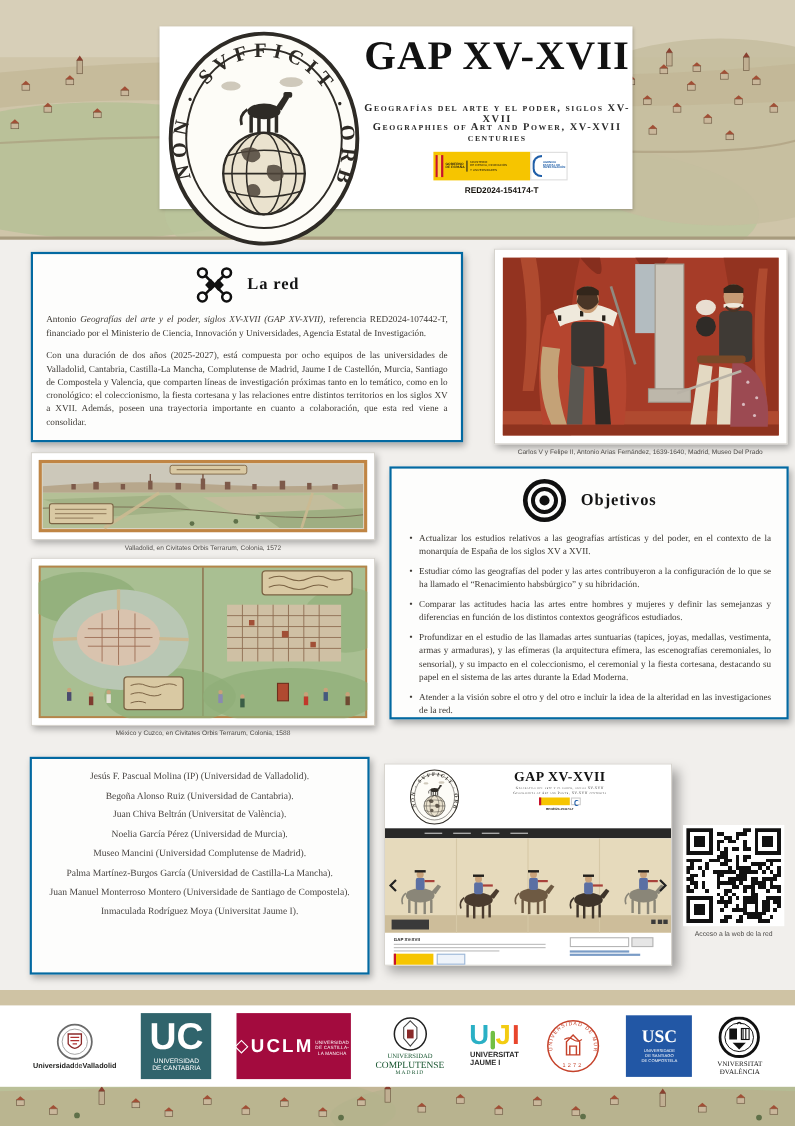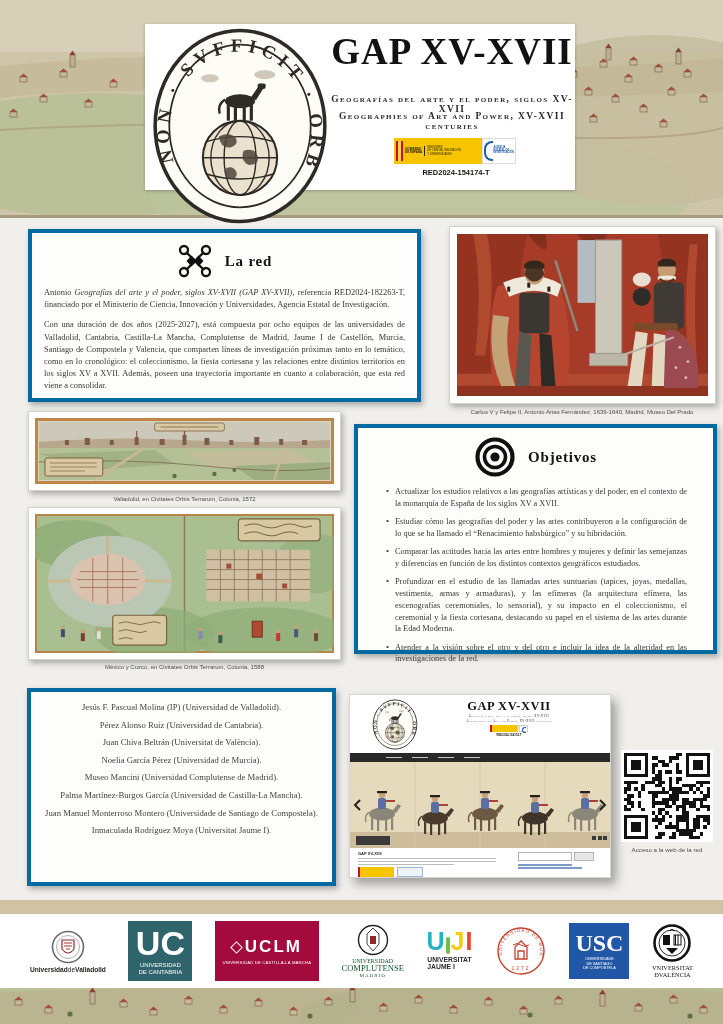--- a/index.html
+++ b/index.html
@@ -27,23 +27,23 @@
   .f-red{background:#c8102e;} .f-yel{background:#ffd34d;}
   .gov-txt{font-family:"Liberation Sans",sans-serif;font-size:3px;line-height:1.15;color:#201c10;white-space:pre-line;font-weight:bold;}
   .gov-txt.min{font-weight:normal;font-size:2.7px;border-left:.5px solid #20201c;padding-left:2px;}
   .gov-aei{width:34px;height:26px;background:#fff;border:.5px solid #ddd;display:flex;align-items:center;gap:1px;padding:0 1px;box-sizing:border-box;}
   .aei-mark{width:9px;height:16px;border:2.2px solid #1f5ea8;border-right:none;border-radius:8px 0 0 8px;}
   .aei-txt{font-family:"Liberation Sans",sans-serif;font-size:2.6px;line-height:1.15;color:#1f5ea8;white-space:pre-line;font-weight:bold;}
   .badge{left:394px;top:168px;width:124px;text-align:center;z-index:2;font-family:"Liberation Sans",sans-serif;
          font-size:7.5px;font-weight:bold;color:#15120d;}
 
   
-  .card{background:#fdfdfc;border:4px solid #0369a1;box-shadow:2px 3px 6px rgba(0,0,0,.3);z-index:1;box-sizing:border-box;}
+  .card{background:#fdfdfc;border:2px solid #0369a1;box-shadow:2px 3px 6px rgba(0,0,0,.3);z-index:1;box-sizing:border-box;}
   .card-lared{left:28px;top:229px;width:393px;height:173px;padding:6px 12px;}
-  .card-obj{left:354px;top:424px;width:363px;height:230px;padding:4px 26px;}
+  .card-obj{left:354px;top:424px;width:363px;height:230px;padding:4px 14px;}
   .card-part{left:27px;top:688px;width:309px;height:198px;padding:6px 8px;}
   .card-head{display:flex;align-items:center;justify-content:center;gap:12px;margin:4px 0 8px;}
   .card-head .ttl{font-size:15px;font-weight:bold;letter-spacing:.8px;color:#141414;}
   .bodytxt{font-size:8.4px;line-height:1.45;text-align:justify;color:#3c3833;margin:0 0 8px;}
   .obj-list{list-style:none;margin:6px 0 0;padding:0;}
   .obj-list li{position:relative;padding-left:11px;margin-bottom:6.5px;font-size:8.3px;line-height:1.42;text-align:justify;color:#3c3833;}
   .obj-list li::before{content:"•";position:absolute;left:2px;top:-1px;font-size:9px;}
   .part-list{list-style:none;margin:4px 0 0;padding:0;text-align:center;}
   .part-list li{font-size:8.7px;color:#474340;margin-bottom:7.6px;}
 
@@ -94,32 +94,32 @@
   .logo-strip{left:0;top:914px;width:723px;height:74px;background:#fff;z-index:1;
               display:flex;align-items:center;justify-content:space-between;padding:0 30px;box-sizing:border-box;
               font-family:"Liberation Sans",sans-serif;}
   .lg{text-align:center;}
   .lg .seal-sm{margin:0 auto 2px;}
   .uva-txt{font-size:6.6px;font-weight:bold;color:#1c1c1a;}
   .uva-txt .lt{font-weight:normal;}
   .box-uc{width:64px;height:60px;background:#30646c;color:#fff;display:flex;flex-direction:column;align-items:center;justify-content:center;}
   .box-uc .big{font-size:34px;font-weight:bold;line-height:1;}
   .box-uc .sm{font-size:6px;line-height:1.2;margin-top:2px;}
-  .box-uclm{width:104px;height:60px;background:#a30b3e;color:#fff;display:flex;flex-direction:column;align-items:center;justify-content:center;}
+  .box-uclm{width:104px;height:60px;background:#a30b3e;color:#fff;display:flex;align-items:center;justify-content:center;}
   .uclm-row{display:flex;align-items:center;gap:4px;}
   .uclm-d{width:7px;height:7px;border:1.4px solid #fff;transform:rotate(45deg);}
   .uclm-abbr{font-size:17px;font-weight:bold;letter-spacing:2px;}
   .box-uclm .sm{font-size:4.2px;margin-top:3px;letter-spacing:.2px;}
   .ucm-txt{font-family:"Liberation Serif",serif;color:#14532d;line-height:1.05;}
   .ucm-txt .l1{font-size:6px;} .ucm-txt .l2{font-size:8.6px;} .ucm-txt .l3{font-size:5px;letter-spacing:1px;}
   .uji-letters{font-size:25px;font-weight:bold;line-height:1;display:flex;align-items:flex-end;justify-content:center;gap:1px;}
   .uji-g{display:inline-block;width:4px;height:17px;background:#71bf44;border-radius:2px;}
   .uji-txt{font-size:6.8px;font-weight:bold;color:#2b2b2b;line-height:1.1;margin-top:2px;text-align:left;display:inline-block;}
   .box-usc{width:60px;height:56px;background:#2257a5;color:#fff;display:flex;flex-direction:column;align-items:center;justify-content:center;font-family:"Liberation Serif",serif;}
-  .box-usc .big{font-size:24px;font-weight:bold;line-height:1;}
+  .box-usc .big{font-size:16px;font-weight:bold;line-height:1;}
   .box-usc .sm{font-family:"Liberation Sans",sans-serif;font-size:3.8px;line-height:1.25;margin-top:2px;white-space:pre-line;}
   .uv-txt{font-family:"Liberation Serif",serif;font-size:6.4px;color:#141414;line-height:1.15;}
 </style>
 </head>
 <body>
 
 <div id="poster">
 
   <div class="abs band-top">
     <svg width="723" height="218" viewBox="0 0 723 218" preserveAspectRatio="none">
@@ -284,21 +284,21 @@
           <circle cx="7" cy="7" r="4"></circle>
             <circle cx="29" cy="7" r="4"></circle>
           <circle cx="7" cy="29" r="4"></circle>
             <circle cx="29" cy="29" r="4"></circle>
         </g>
         <path d="M14.5 12.5 L20 18 L14.5 23.5 L9.5 18 Z" fill="#101010"></path>
         <path d="M21.5 12.5 L26.5 18 L21.5 23.5 L16.5 18 Z" fill="#101010"></path>
       </svg>
       <span class="ttl">La red</span>
     </div>
-    <p class="bodytxt"><span>Antonio </span><i>Geografías del arte y el poder, siglos XV-XVII (GAP XV-XVII)</i><span>, referencia RED2024-182263-T, financiado por el Ministerio de Ciencia, Innovación y Universidades, Agencia Estatal de Investigación.</span></p>
+    <p class="bodytxt"><span>Antonio </span><i>Geografías del arte y el poder, siglos XV-XVII (GAP XV-XVII)</i><span>, referencia RED2024-107442-T, financiado por el Ministerio de Ciencia, Innovación y Universidades, Agencia Estatal de Investigación.</span></p>
     <p class="bodytxt">Con una duración de dos años (2025-2027), está compuesta por ocho equipos de las universidades de Valladolid, Cantabria, Castilla-La Mancha, Complutense de Madrid, Jaume I de Castellón, Murcia, Santiago de Compostela y Valencia, que comparten líneas de investigación próximas tanto en lo temático, como en lo cronológico: el coleccionismo, la fiesta cortesana y las relaciones entre distintos territorios en los siglos XV a XVII. Además, poseen una trayectoria importante en cuanto a colaboración, que esta red viene a consolidar.</p>
   </section>
 
   <figure class="abs fig fig-painting" style="margin:0">
     <svg width="251" height="162" viewBox="0 0 250 160" preserveAspectRatio="none">
       <rect width="250" height="160" fill="#a63c28"></rect>
       <path d="M0 0 H70 Q55 60 62 160 H0 Z" fill="#8c2f1d" opacity=".7"></path>
       <path d="M250 0 H200 Q214 70 206 160 H250 Z" fill="#8c2f1d" opacity=".7"></path>
       <path d="M70 0 Q95 30 88 0 Z M120 0 Q135 26 150 0 Z" fill="#7e2b1b" opacity=".8"></path>
       <path d="M30 0 Q40 50 28 120 L18 120 Q26 50 16 0 Z" fill="#c25a3a" opacity=".6"></path>
@@ -486,21 +486,21 @@
             <rect x="-2" y="-6" width="4" height="8" fill="#6e4a32"></rect>
           </g>
       </g>
     </svg>
   </figure>
   <div class="abs caption cap-mex">México y Cuzco, en Civitates Orbis Terrarum, Colonia, 1588</div>
 
   <section class="abs card card-part">
     <ul class="part-list">
       <li>Jesús F. Pascual Molina (IP) (Universidad de Valladolid).</li>
-      <li>Pérez Alonso Ruiz (Universidad de Cantabria).</li>
+      <li>Begoña Alonso Ruiz (Universidad de Cantabria).</li>
       <li>Juan Chiva Beltrán (Universitat de València).</li>
       <li>Noelia García Pérez (Universidad de Murcia).</li>
       <li>Museo Mancini (Universidad Complutense de Madrid).</li>
       <li>Palma Martínez-Burgos García (Universidad de Castilla-La Mancha).</li>
       <li>Juan Manuel Monterroso Montero (Universidade de Santiago de Compostela).</li>
       <li>Inmaculada Rodríguez Moya (Universitat Jaume I).</li>
     </ul>
   </section>
 
   <div class="abs webshot">

